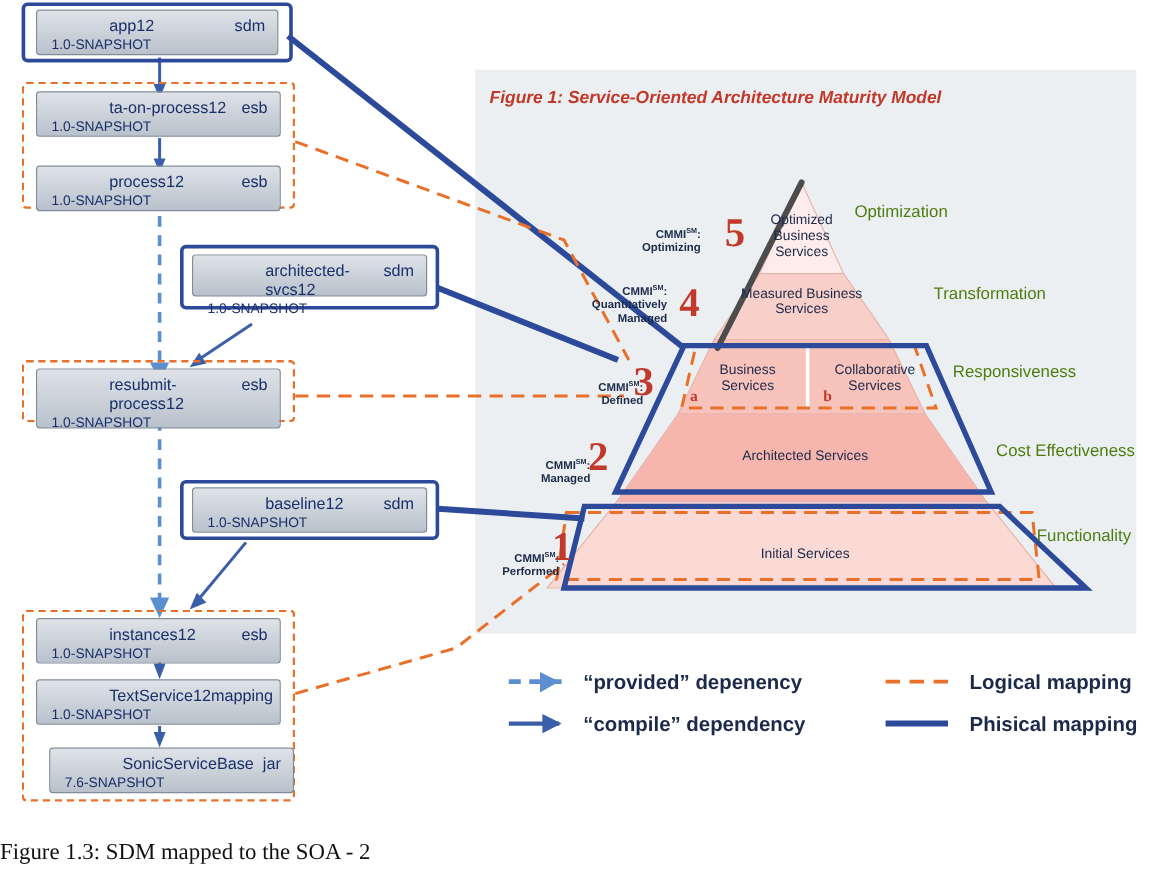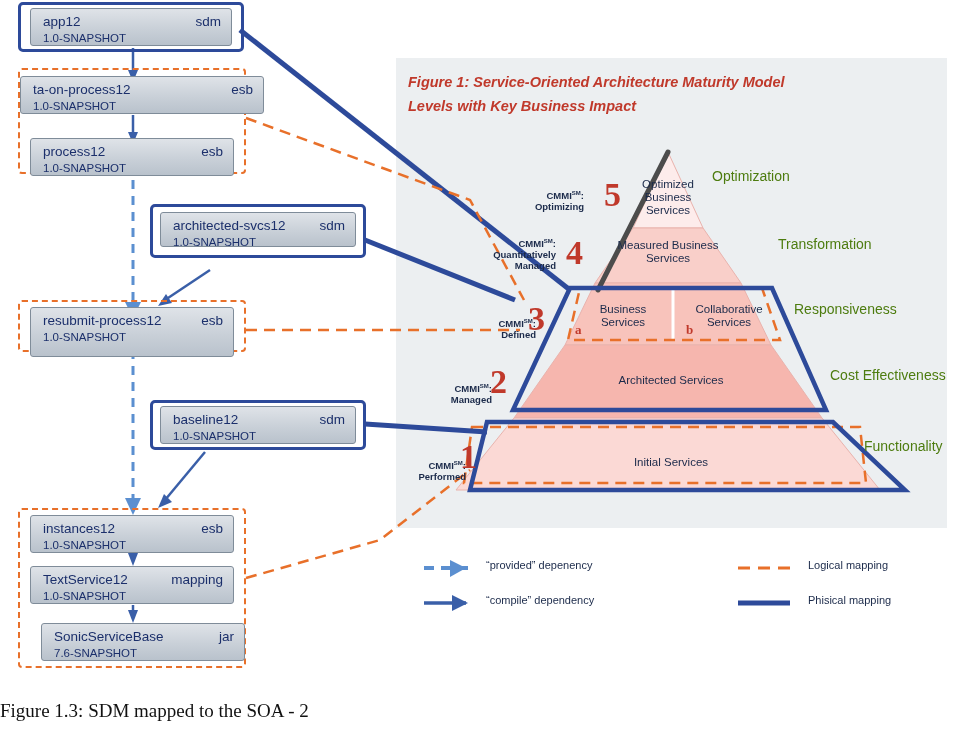--- a/index.html
+++ b/index.html
@@ -31,21 +31,21 @@
     color: #1b2f6b;
     padding: 5px 10px 5px 12px;
   }
   .mod .row1 {
     display: flex;
     justify-content: space-between;
     align-items: baseline;
     font-size: 13.5px;
     line-height: 16px;
   }
-  .mod .nm { font-weight: 400; }
+  .mod .nm { font-weight: 400; margin-left: 48px; }
   .mod .ty { font-weight: 400; }
   .mod .row2 {
     font-size: 11.5px;
     line-height: 14px;
     margin-top: 1px;
   }
 
   
   .ring-solid {
     position: absolute;
@@ -115,23 +115,24 @@
     position: absolute;
     font-size: 13px;
     font-weight: bold;
     color: #c0392b;
     font-family: "Liberation Serif", serif;
   }
 
   
   .legend-text {
     position: absolute;
-    font-size: 11px;
+    font-size: 17px;
     color: #1b2a4a;
     white-space: nowrap;
+    font-weight: bold;
   }
 
   
   #caption {
     position: absolute;
     left: 0; top: 700px;
     width: 962px;
     text-align: left;
     font-family: "Liberation Serif", serif;
     font-size: 19px;
@@ -147,21 +148,20 @@
 </style>
 </head>
 <body>
 
 <div id="stage">
 
   <div id="figure-panel"></div>
 
   <div id="fig-title">
     <div>Figure 1:  Service-Oriented Architecture Maturity Model</div>
-    <div>Levels with Key Business Impact</div>
   </div>
 
   <svg class="overlay" viewBox="0 0 962 738">
     <defs>
       <linearGradient id="pinkGrad" x1="0" y1="0" x2="0" y2="1">
         <stop offset="0%" stop-color="#fbd9d5"></stop>
         <stop offset="100%" stop-color="#f6b6ae"></stop>
       </linearGradient>
     </defs>
 
@@ -288,21 +288,21 @@
   <div class="ring-solid" style="left:18px; top:2px; width:226px; height:50px;"></div>
   <div class="mod" style="left:30px; top:8px; width:202px; height:38px;">
     <div class="row1">
       <span class="nm">app12</span>
       <span class="ty">sdm</span>
     </div>
     <div class="row2">1.0-SNAPSHOT</div>
   </div>
 
   <div class="ring-dashed" style="left:18px; top:68px; width:228px; height:106px;"></div>
-  <div class="mod" style="left:20px; top:76px; width:244px; height:38px;">
+  <div class="mod" style="left:30px; top:76px; width:204px; height:38px;">
     <div class="row1">
       <span class="nm">ta-on-process12</span>
       <span class="ty">esb</span>
     </div>
     <div class="row2">1.0-SNAPSHOT</div>
   </div>
   <div class="mod" style="left:30px; top:138px; width:204px; height:38px;">
     <div class="row1">
       <span class="nm">process12</span>
       <span class="ty">esb</span>

